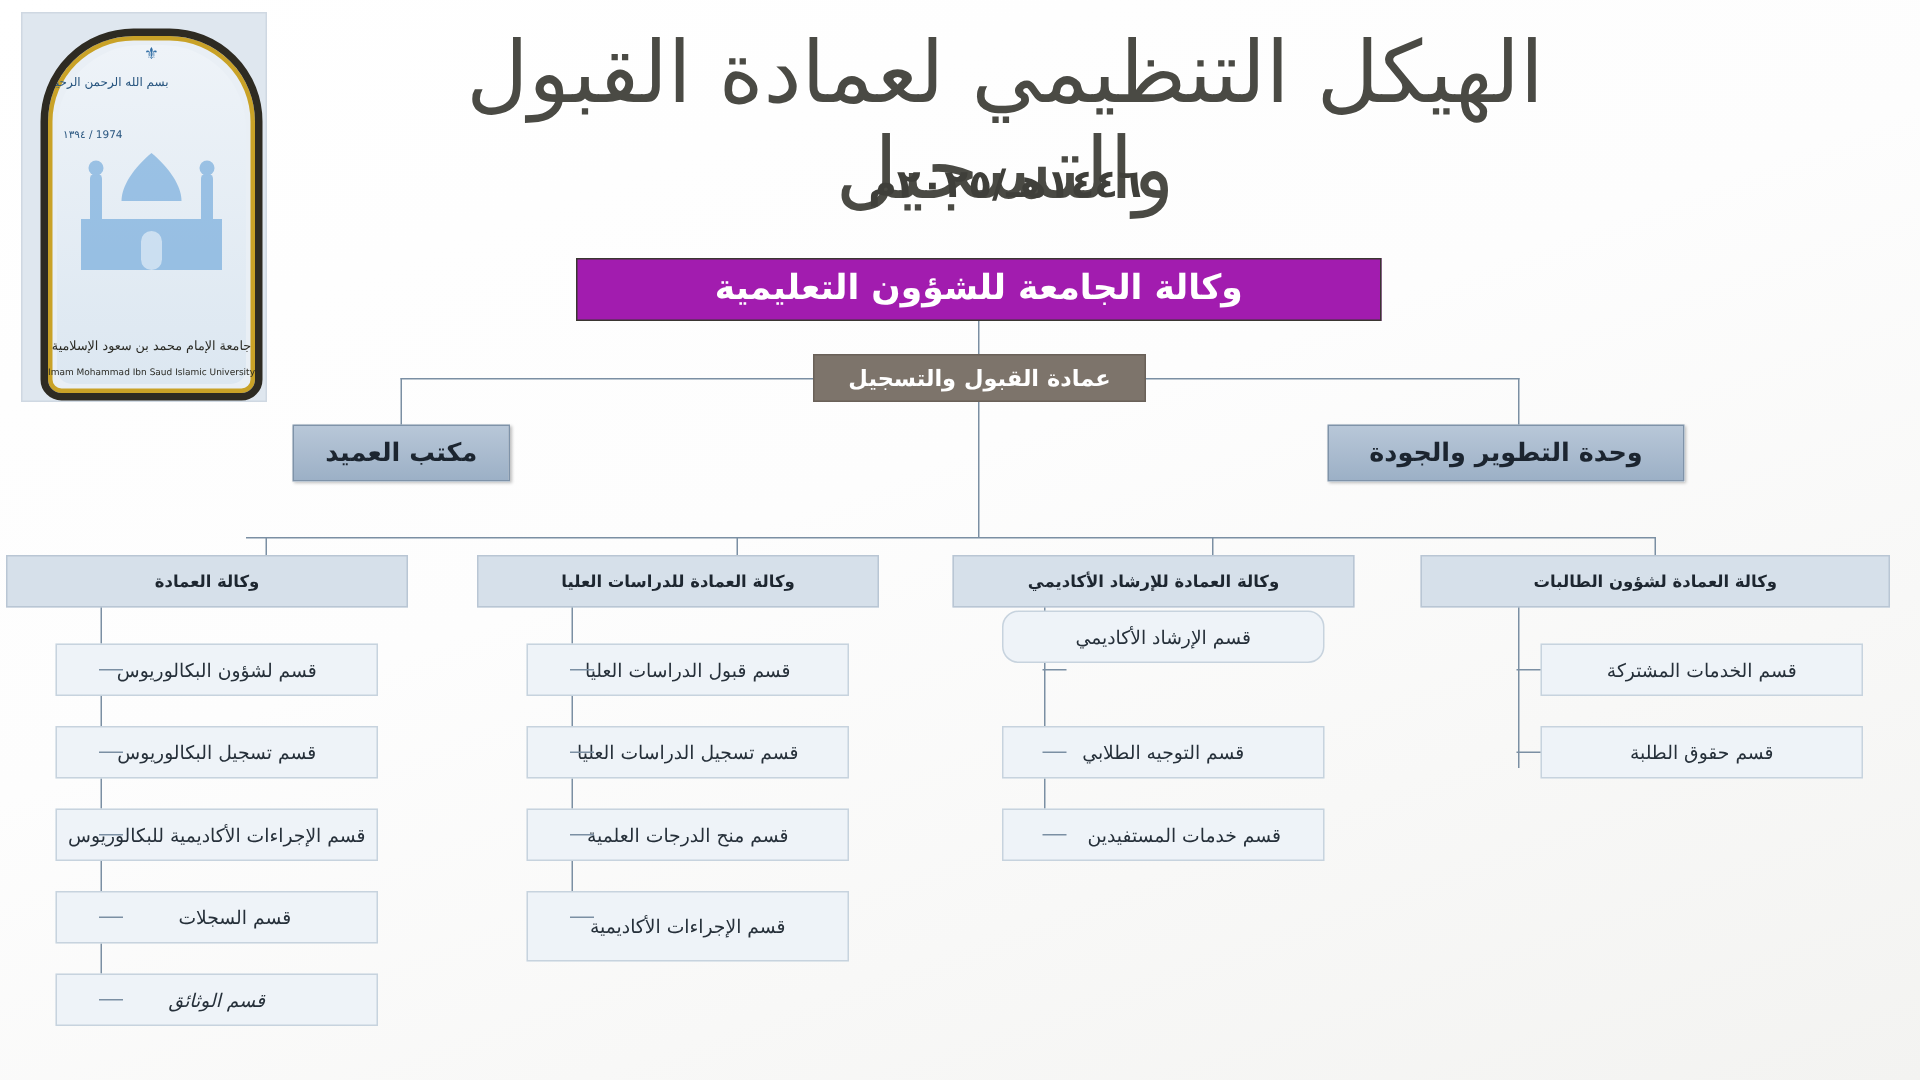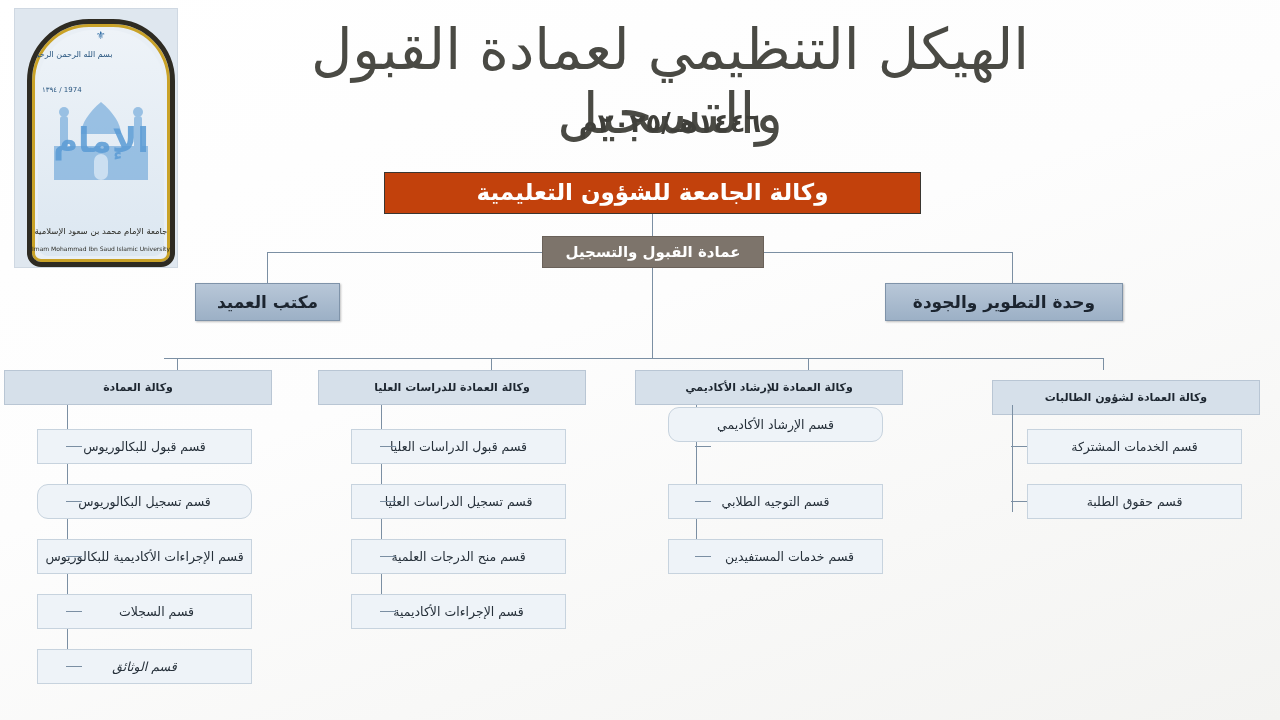--- a/index.html
+++ b/index.html
@@ -144,21 +144,21 @@
     position: absolute;
     box-sizing: border-box;
     display: flex;
     align-items: center;
     justify-content: center;
     text-align: center;
     font-weight: bold;
     line-height: 1.2;
   }
   .node.dark {
-    background: #c2410c;
+    background: #a21caf;
     color: #ffffff;
     font-size: 23px;
     border: 1px solid #3a3631;
   }
   .node.brown {
     background: #7d746b;
     color: #ffffff;
     font-size: 15px;
     border: 1px solid #6a6159;
   }
@@ -211,21 +211,20 @@
           <path d="M55 26c12 10 20 22 20 32H35c0-10 8-22 20-32z"></path>
           <rect x="14" y="40" width="8" height="34" rx="3"></rect>
           <rect x="88" y="40" width="8" height="34" rx="3"></rect>
           <circle cx="18" cy="36" r="5"></circle>
           <circle cx="92" cy="36" r="5"></circle>
         </g>
         <g fill="#ffffff" opacity="0.5">
           <rect x="48" y="78" width="14" height="26" rx="7"></rect>
         </g>
       </svg>
-      <div class="logo-big-word">الإمام</div>
       <div class="logo-name-ar">جامعة الإمام محمد بن سعود الإسلامية</div>
       <div class="logo-name-en">Imam Mohammad Ibn Saud Islamic University</div>
     </div>
   </div>
 
   <div class="node dark" style="top:172px; right:359px; width:537px; height:42px;">وكالة الجامعة للشؤون التعليمية</div>
 
   <div class="line v" style="top:214px; right:627px; height:22px;"></div>
 
   <div class="node brown" style="top:236px; right:516px; width:222px; height:32px;">عمادة القبول والتسجيل</div>
@@ -242,51 +241,51 @@
 
   <div class="line h" style="top:358px; right:176px; width:940px;"></div>
 
   <div class="line v" style="top:358px; right:1102px; height:12px;"></div>
   <div class="line v" style="top:358px; right:788px; height:12px;"></div>
   <div class="line v" style="top:358px; right:471px; height:12px;"></div>
   <div class="line v" style="top:358px; right:176px; height:12px;"></div>
 
   <div class="node pale" style="top:370px; right:1008px; width:268px; height:35px;">وكالة العمادة</div>
   <div class="line v" style="top:405px; right:1212px; height:272px;"></div>
-  <div class="node leaf" style="top:429px; right:1028px; width:215px; height:35px;">قسم قبول للبكالوريوس</div>
+  <div class="node leaf" style="top:429px; right:1028px; width:215px; height:35px;">قسم لشؤون البكالوريوس</div>
   <div class="line h" style="top:446px; right:1198px; width:16px;"></div>
-  <div class="node leaf" style="top:484px; right:1028px; width:215px; height:35px;border-radius:11px;">قسم تسجيل البكالوريوس</div>
+  <div class="node leaf" style="top:484px; right:1028px; width:215px; height:35px;">قسم تسجيل البكالوريوس</div>
   <div class="line h" style="top:501px; right:1198px; width:16px;"></div>
   <div class="node leaf" style="top:539px; right:1028px; width:215px; height:35px;">قسم الإجراءات الأكاديمية للبكالوريوس</div>
   <div class="line h" style="top:556px; right:1198px; width:16px;"></div>
   <div class="node leaf" style="top:594px; right:1028px; width:215px; height:35px;padding-left:24px;">قسم السجلات</div>
   <div class="line h" style="top:611px; right:1198px; width:16px;"></div>
   <div class="node leaf" style="top:649px; right:1028px; width:215px; height:35px;font-style:italic;">قسم الوثائق</div>
   <div class="line h" style="top:666px; right:1198px; width:16px;"></div>
 
   <div class="node pale" style="top:370px; right:694px; width:268px; height:35px;">وكالة العمادة للدراسات العليا</div>
   <div class="line v" style="top:405px; right:898px; height:217px;"></div>
   <div class="node leaf" style="top:429px; right:714px; width:215px; height:35px;">قسم قبول الدراسات العليا</div>
   <div class="line h" style="top:446px; right:884px; width:16px;"></div>
   <div class="node leaf" style="top:484px; right:714px; width:215px; height:35px;">قسم تسجيل الدراسات العليا</div>
   <div class="line h" style="top:501px; right:884px; width:16px;"></div>
   <div class="node leaf" style="top:539px; right:714px; width:215px; height:35px;">قسم منح الدرجات العلمية</div>
   <div class="line h" style="top:556px; right:884px; width:16px;"></div>
-  <div class="node leaf" style="top:594px; right:714px; width:215px; height:35px;">قسم الإجراءات الأكاديمية</div>
+  <div class="node leaf" style="top:594px; right:714px; width:215px; height:47px;">قسم الإجراءات الأكاديمية</div>
   <div class="line h" style="top:611px; right:884px; width:16px;"></div>
 
   <div class="node pale" style="top:370px; right:377px; width:268px; height:35px;">وكالة العمادة للإرشاد الأكاديمي</div>
   <div class="line v" style="top:405px; right:583px; height:162px;"></div>
   <div class="node leaf" style="top:407px; right:397px; width:215px; height:35px;border-radius:11px;">قسم الإرشاد الأكاديمي</div>
   <div class="line h" style="top:446px; right:569px; width:16px;"></div>
   <div class="node leaf" style="top:484px; right:397px; width:215px; height:35px;">قسم التوجيه الطلابي</div>
   <div class="line h" style="top:501px; right:569px; width:16px;"></div>
   <div class="node leaf" style="top:539px; right:397px; width:215px; height:35px;padding-left:28px;">قسم خدمات المستفيدين</div>
   <div class="line h" style="top:556px; right:569px; width:16px;"></div>
 
-  <div class="node pale" style="top:380px; right:20px; width:268px; height:35px;text-align:right;">وكالة العمادة لشؤون الطالبات</div>
+  <div class="node pale" style="top:370px; right:20px; width:313px; height:35px;text-align:right;">وكالة العمادة لشؤون الطالبات</div>
   <div class="line v" style="top:405px; right:267px; height:107px;"></div>
   <div class="node leaf" style="top:429px; right:38px; width:215px; height:35px;">قسم الخدمات المشتركة</div>
   <div class="line h" style="top:446px; right:253px; width:16px;"></div>
   <div class="node leaf" style="top:484px; right:38px; width:215px; height:35px;">قسم حقوق الطلبة</div>
   <div class="line h" style="top:501px; right:253px; width:16px;"></div>
 
 </div>
 
 </body></html>

